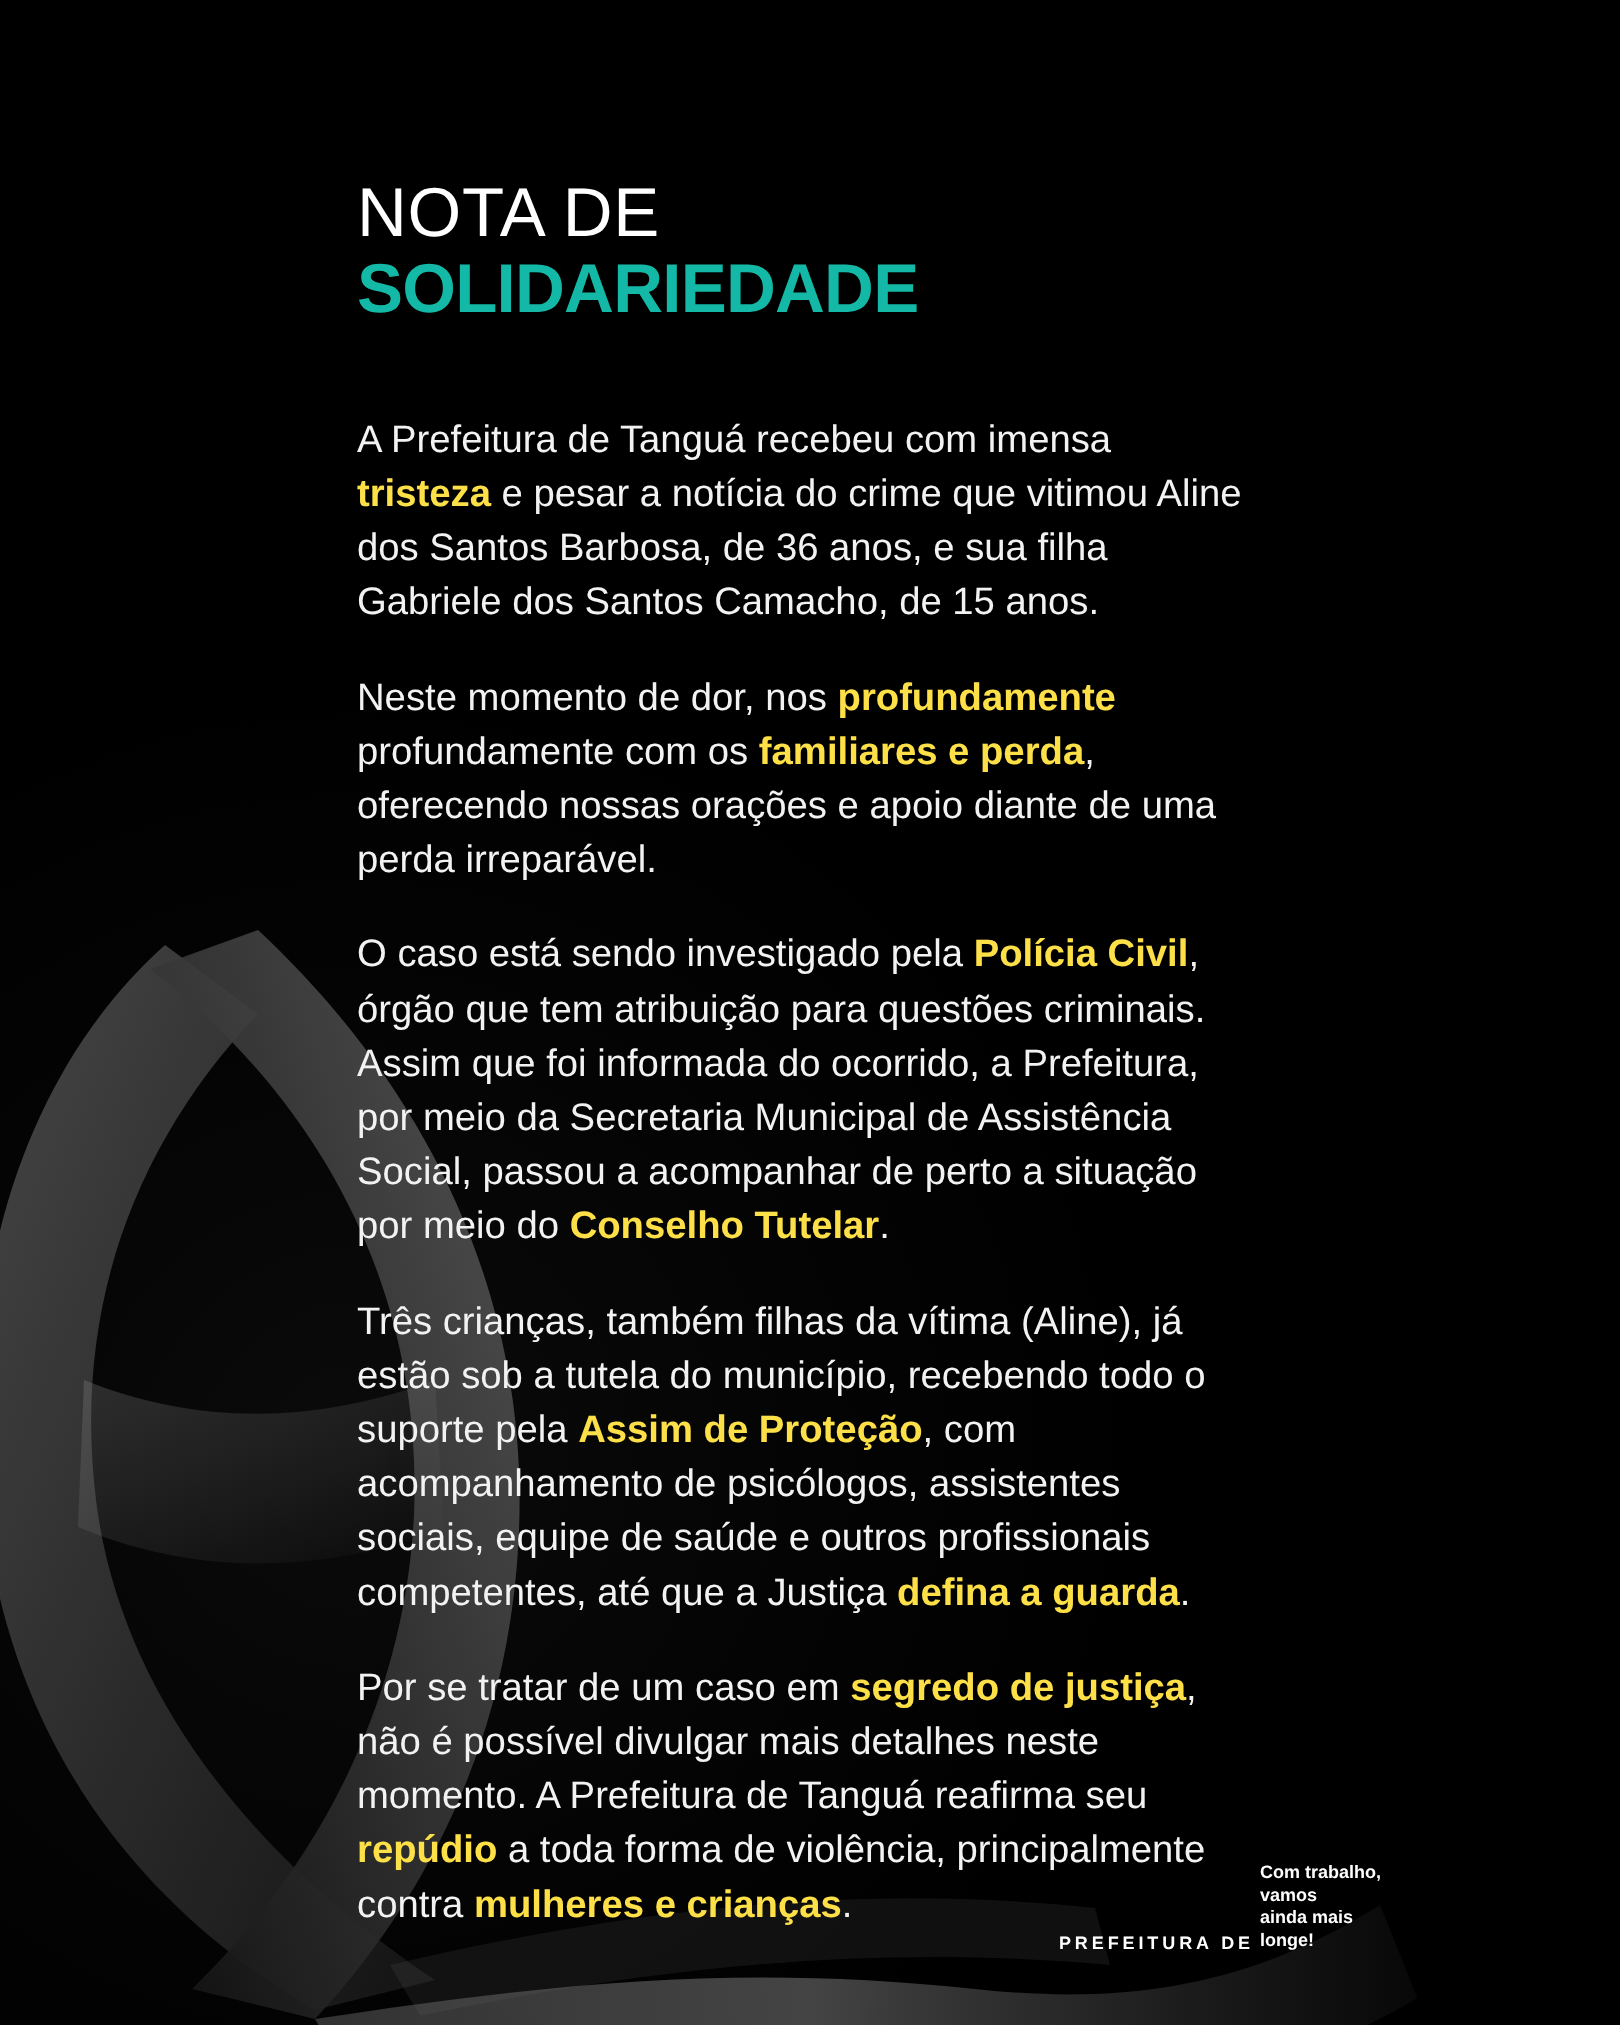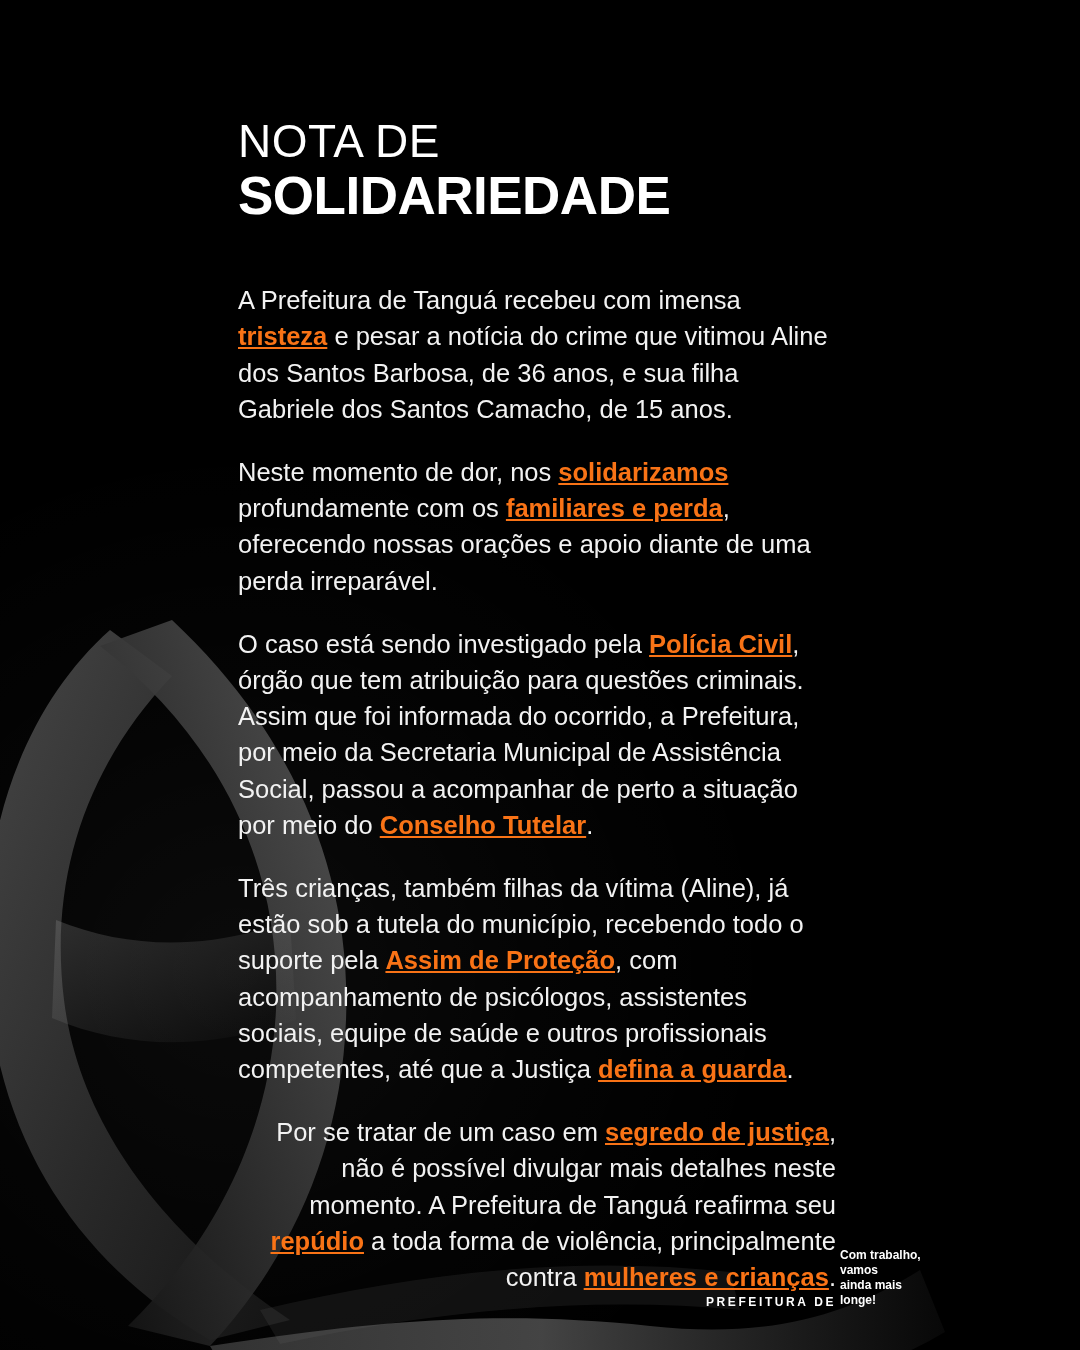--- a/index.html
+++ b/index.html
@@ -54,43 +54,43 @@
 
   .title-line1 {
     font-size: 46px;
     font-weight: 400;
     letter-spacing: 0.5px;
     line-height: 1.0;
     color: #ffffff;
   }
 
   .title-line2 {
-    font-size: 53px;
+    font-size: 46px;
     font-weight: 700;
     letter-spacing: -0.5px;
     line-height: 1.06;
     margin-top: 4px;
-    color: #ffffff;
+    color: #14b8a6;
   }
 
   .body-copy {
     max-width: 790px;
   }
 
   .para {
     font-size: 25.5px;
     line-height: 1.42;
     color: #f2f2f2;
     margin-bottom: 27px;
     font-weight: 400;
   }
 
-  .para:last-child { margin-bottom: 0; text-align: right; }
-
-  .para b { font-weight: 700; color: #f97316; text-decoration: underline; }
+  .para:last-child { margin-bottom: 0; }
+
+  .para b { font-weight: 700; color: #fde047; }
 
   
   .logo-wrap {
     margin-top: auto;
     margin-left: -100px;
     display: flex;
     justify-content: flex-end;
     align-items: flex-end;
     padding-bottom: 64px;
   }
@@ -174,21 +174,21 @@
 
 <div class="sheet">
 
   <div class="title-block">
     <div class="title-line1">NOTA DE</div>
     <div class="title-line2">SOLIDARIEDADE</div>
   </div>
 
   <div class="body-copy">
     <p class="para"><span>A Prefeitura de Tanguá recebeu com imensa </span><b>tristeza</b><span> e pesar a notícia do crime que vitimou Aline dos Santos Barbosa, de 36 anos, e sua filha Gabriele dos Santos Camacho, de 15 anos.</span></p>
-    <p class="para"><span>Neste momento de dor, nos </span><b>solidarizamos</b><span> profundamente com os </span><b>familiares e perda</b><span>, oferecendo nossas orações e apoio diante de uma perda irreparável.</span></p>
+    <p class="para"><span>Neste momento de dor, nos </span><b>profundamente</b><span> profundamente com os </span><b>familiares e perda</b><span>, oferecendo nossas orações e apoio diante de uma perda irreparável.</span></p>
     <p class="para"><span>O caso está sendo investigado pela </span><b>Polícia Civil</b><span>, órgão que tem atribuição para questões criminais. Assim que foi informada do ocorrido, a Prefeitura, por meio da Secretaria Municipal de Assistência Social, passou a acompanhar de perto a situação por meio do </span><b>Conselho Tutelar</b><span>.</span></p>
     <p class="para"><span>Três crianças, também filhas da vítima (Aline), já estão sob a tutela do município, recebendo todo o suporte pela </span><b>Assim de Proteção</b><span>, com acompanhamento de psicólogos, assistentes sociais, equipe de saúde e outros profissionais competentes, até que a Justiça </span><b>defina a guarda</b><span>.</span></p>
     <p class="para"><span>Por se tratar de um caso em </span><b>segredo de justiça</b><span>, não é possível divulgar mais detalhes neste momento. A Prefeitura de Tanguá reafirma seu </span><b>repúdio</b><span> a toda forma de violência, principalmente contra </span><b>mulheres e crianças</b><span>.</span></p>
   </div>
 
   <div class="logo-wrap">
     <div class="logo">
       <div class="logo-kicker">PREFEITURA DE</div>
       <div class="logo-tag">
         <div>Com trabalho, vamos</div>

